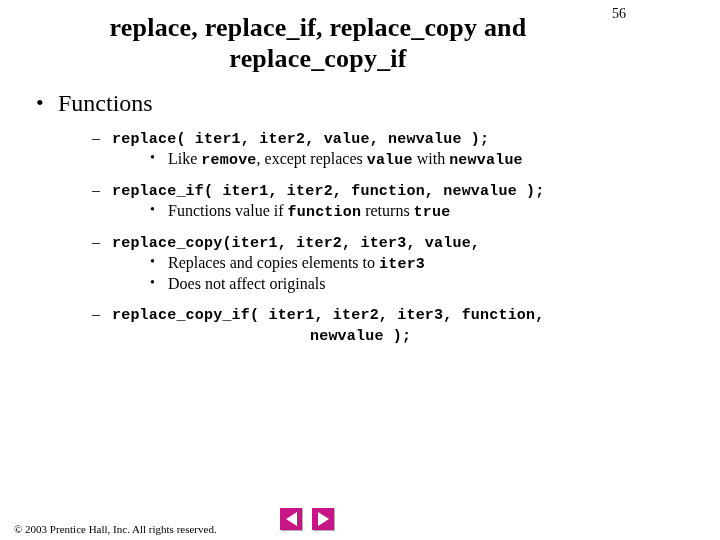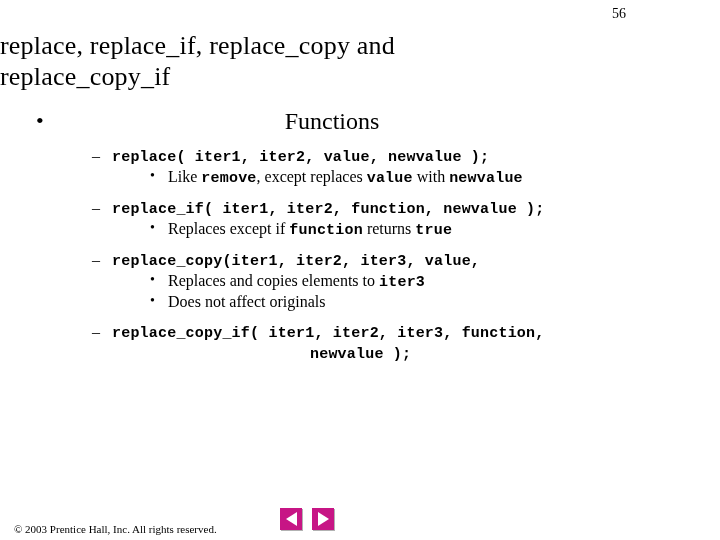--- a/index.html
+++ b/index.html
@@ -19,36 +19,35 @@
     position: relative;
     box-sizing: border-box;
   }
   .page-number {
     position: absolute;
     top: 6px;
     right: 10px;
     font-size: 14px;
   }
   .title {
-    text-align: left;
-    font-weight: normal;
+    text-align: center;
+    font-weight: bold;
     font-size: 26px;
     line-height: 1.2;
-    padding-top: 30px;
+    padding-top: 12px;
     letter-spacing: 0.2px;
   }
   .content {
     padding: 10px 30px 0 30px;
   }
   .l1 {
     font-size: 24px;
     margin: 6px 0 4px 0;
     padding-left: 28px;
     position: relative;
-    text-align: center;
   }
   .l1::before {
     content: "•";
     position: absolute;
     left: 6px;
     top: 0;
     font-size: 22px;
   }
   .l2 {
     font-size: 16px;
@@ -137,21 +136,21 @@
   <div class="content">
     <div class="l1">Functions</div>
 
     <div class="l2"><span class="mono">replace( iter1, iter2, value, newvalue );</span></div>
     <div class="l3">
       <span>Like </span><span class="mono">remove</span><span>, except replaces </span><span class="mono">value</span><span> with </span><span class="mono">newvalue</span>
     </div>
 
     <div class="l2"><span class="mono">replace_if( iter1, iter2, function, newvalue );</span></div>
     <div class="l3">
-      <span>Replaces except if </span><span class="mono">function</span><span> returns </span><span class="mono">true</span>
+      <span>Functions value if </span><span class="mono">function</span><span> returns </span><span class="mono">true</span>
     </div>
 
     <div class="l2"><span class="mono">replace_copy(iter1, iter2, iter3, value,</span></div>
     <div class="l3">
       <span>Replaces and copies elements to </span><span class="mono">iter3</span>
     </div>
     <div class="l3">
       <span>Does not affect originals</span>
     </div>
 

